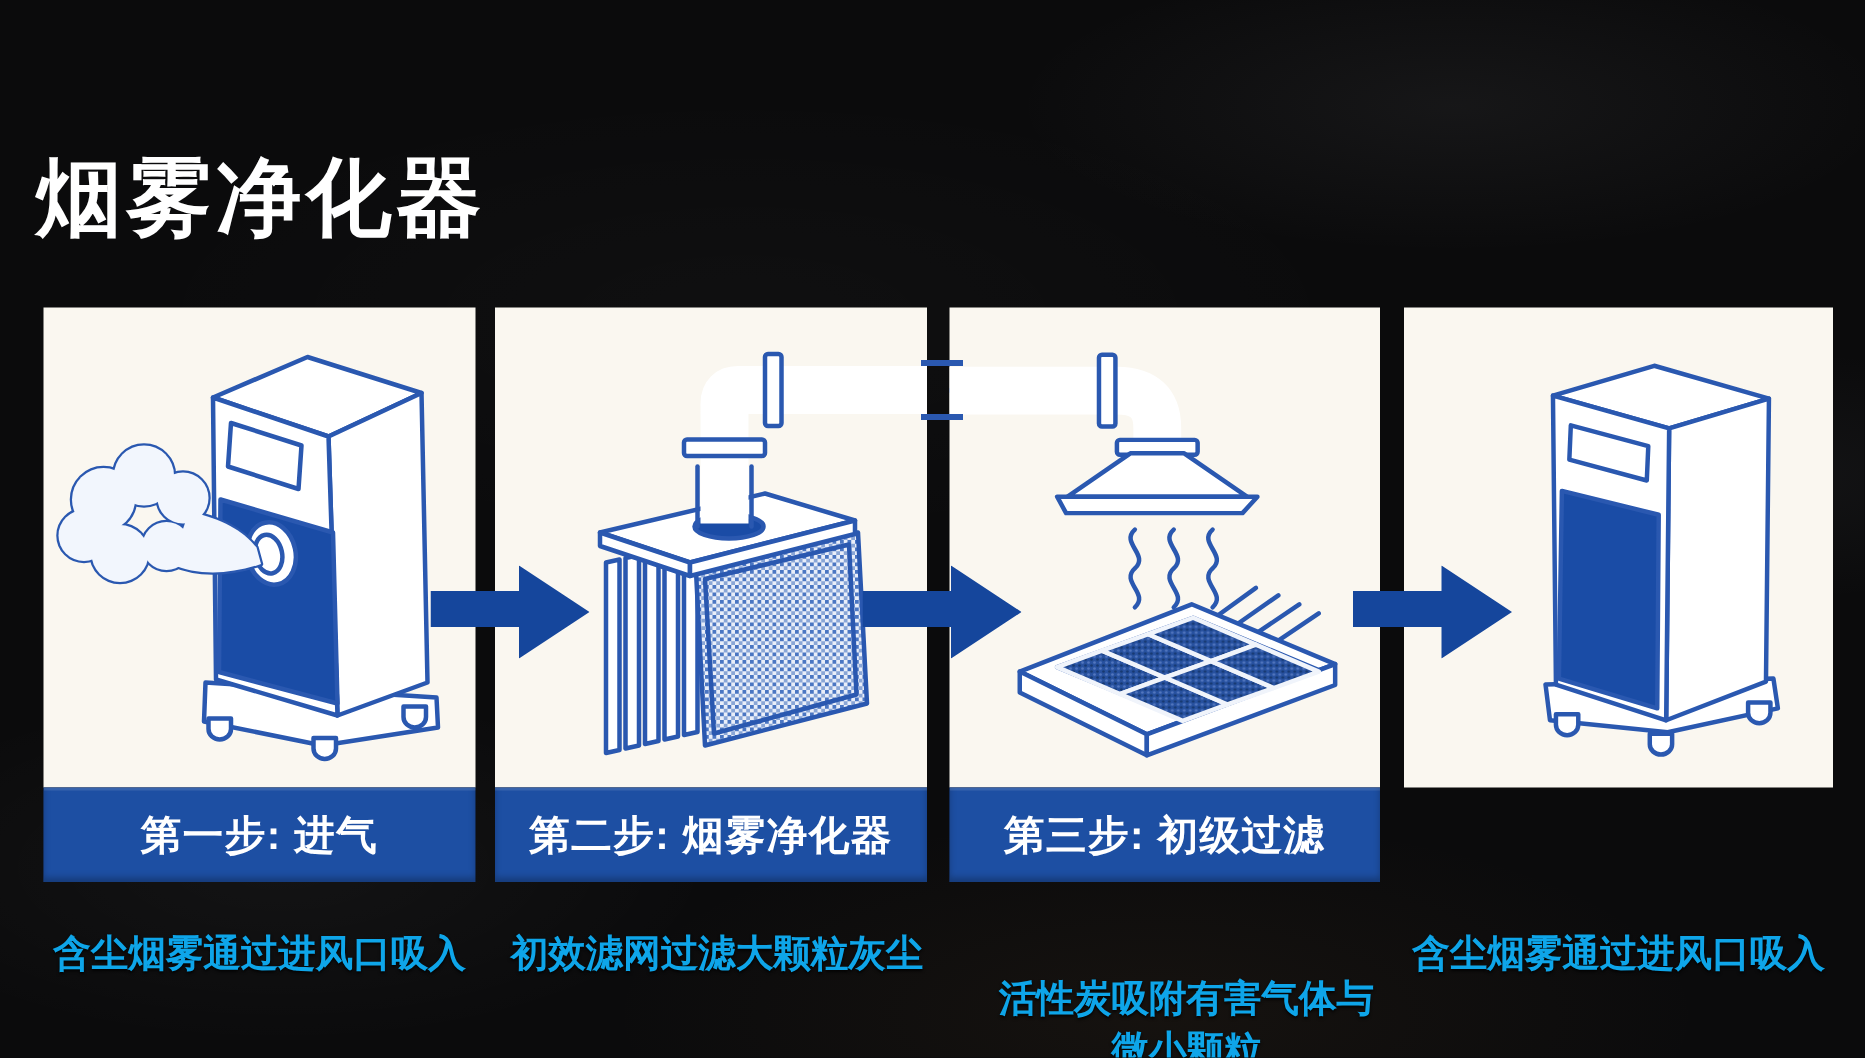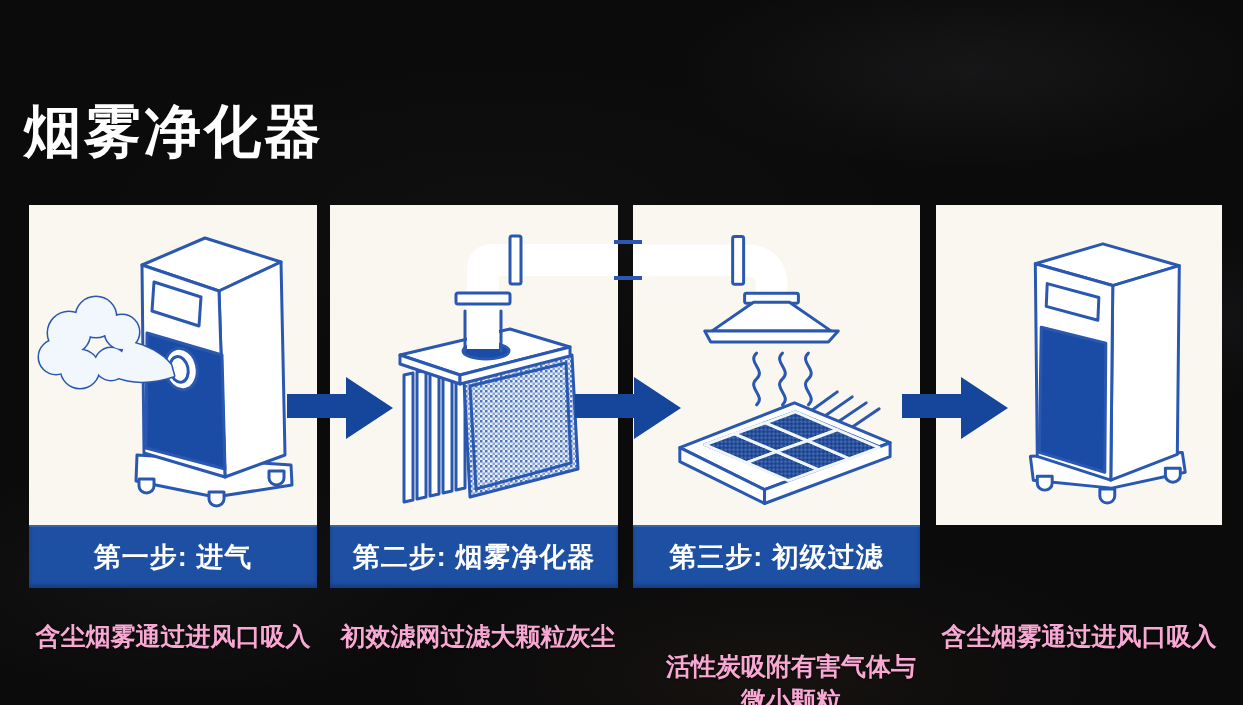--- a/index.html
+++ b/index.html
@@ -26,21 +26,21 @@
   .card{position:absolute;top:205px;}
   .card .art{height:320px;background:var(--card_bg);}
   .card .art svg{display:block;width:100%;height:100%;}
   .banner{
     height:63px;background:var(--banner_blue);color:#fff;
     display:flex;align-items:center;justify-content:center;
     font-size:27px;font-weight:bold;letter-spacing:1px;
     box-shadow:inset 0 2px 0 rgba(255,255,255,0.12), inset 0 -3px 4px rgba(0,0,0,0.25);
   }
   .caption{
-    position:absolute;top:620px;color:#f9a8d4;font-size:25px;font-weight:bold;
+    position:absolute;top:620px;color:#0ea5e9;font-size:25px;font-weight:bold;
     text-align:center;line-height:1.35;text-shadow:0 1px 2px rgba(0,0,0,0.8);
   }
   .arrow{position:absolute;top:377px;width:106px;height:62px;}
   .connector{position:absolute;left:614px;top:236px;width:28px;height:46px;}
   
   .ln{stroke:var(--line_blue);stroke-width:3;stroke-linejoin:round;stroke-linecap:round;}
   .fw{fill:#ffffff;}
   .fp{fill:var(--panel_blue);}
   .nf{fill:none;}
 </style>

